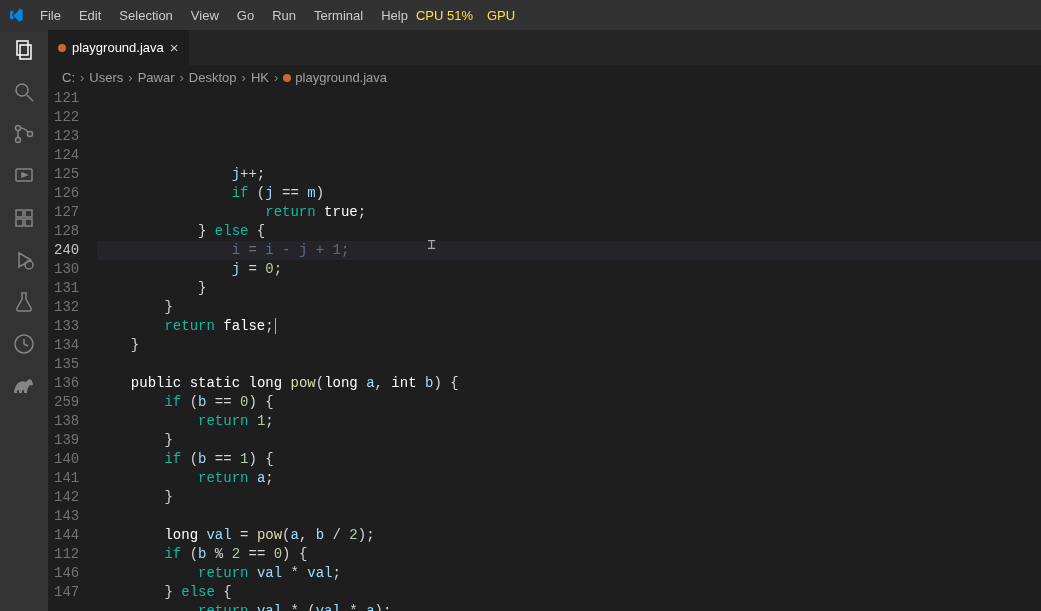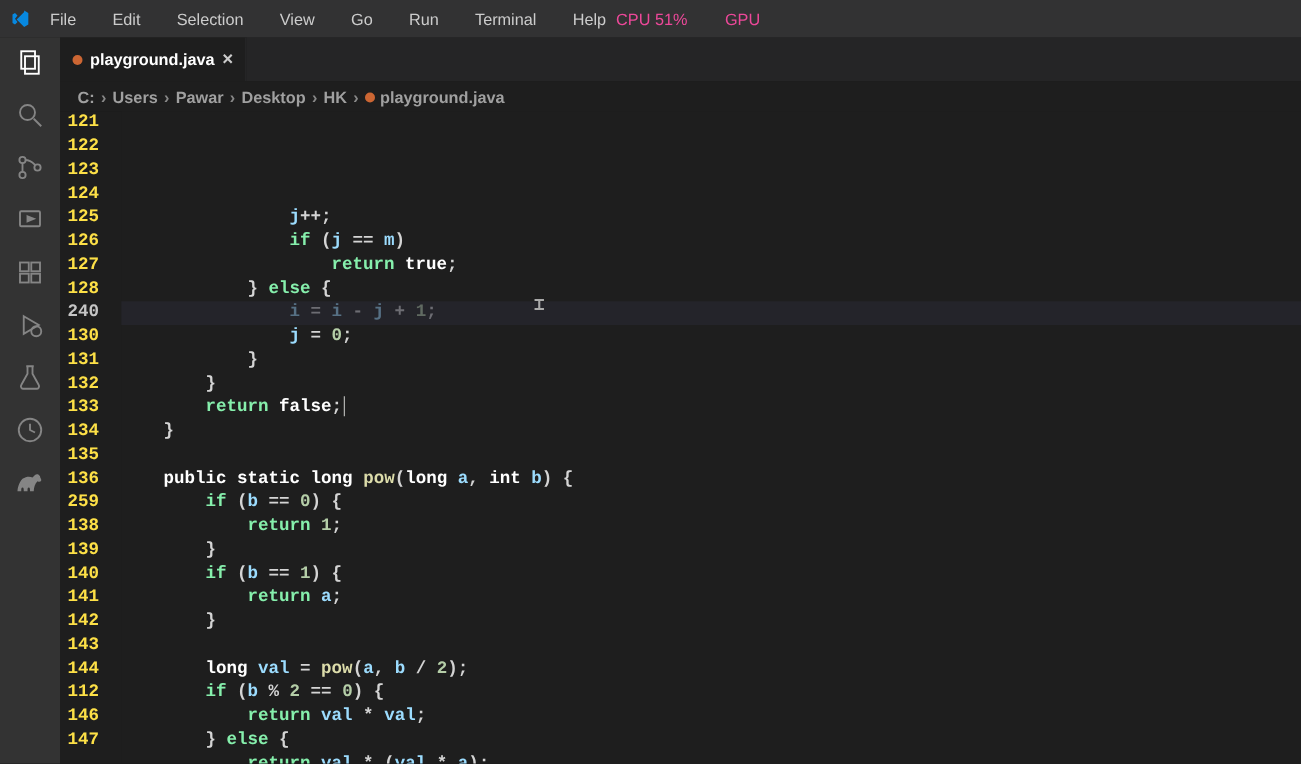--- a/index.html
+++ b/index.html
@@ -16,42 +16,42 @@
 }
 .titlebar {
   height: 30px;
   background: #323233;
   display: flex;
   align-items: center;
   padding: 0 8px;
   user-select: none;
 }
 .titlebar .logo { width: 16px; height: 16px; margin-right: 8px; }
-.titlebar .menu { display: flex; gap: 13px; }
+.titlebar .menu { display: flex; gap: 2px; }
 .titlebar .menu-item { padding: 4px 8px; color: #cccccc; cursor: pointer; }
 .titlebar .title-center { flex: 1; text-align: center; color: #cccccc; }
-.titlebar .right { display: flex; gap: 30px; color: #ec4899; padding-right: 4px;}
+.titlebar .right { display: flex; gap: 14px; color: #fde047; padding-right: 4px;}
 .body-area { display: flex; flex: 1; min-height: 0; }
 .activitybar {
   width: 48px;
   background: #333333;
   display: flex;
   flex-direction: column;
   align-items: center;
   padding-top: 8px;
   gap: 18px;
 }
 .activitybar .ab-icon {
   width: 24px; height: 24px;
   color: #858585;
   cursor: pointer;
   display: flex; align-items: center; justify-content: center;
 }
 .activitybar .ab-icon.active { color: #ffffff; }
-.main { flex: 1; display: flex; flex-direction: column; min-width: 0; font-weight: bold;}
+.main { flex: 1; display: flex; flex-direction: column; min-width: 0;}
 .tabs {
   height: 35px;
   background: #252526;
   display: flex;
 }
 .tab {
   display: flex;
   align-items: center;
   padding: 0 10px;
   background: #1e1e1e;
@@ -84,21 +84,21 @@
   overflow: hidden;
   position: relative;
 }
 .gutter {
   background: #1e1e1e;
   color: #858585;
   text-align: right;
   padding: 0 18px 0 6px;
   user-select: none;
 }
-.gutter .ln { height: 19px; color:#fde047;}
+.gutter .ln { height: 19px; color:#737373;}
 .gutter .ln.cur { color:#c6c6c6;}
 .code {
   flex: 1;
   white-space: pre;
   color: #d4d4d4;
   position: relative;
 }
 .code .line { height: 19px; }
 .code .current-line { background: rgba(40,40,50,0.6); position:absolute; left:0; right:0; height:19px; top:152px; }
 .cursor {
@@ -109,21 +109,21 @@
   margin-left:1px;
 }
 .ibeam {
   position:absolute;
   top:147px; left:330px;
   color:#aaa;
   font-size:14px;
   pointer-events:none;
 }
 
-.kw { color: #86efac; }
+.kw { color: #14b8a6; }
 .kw2 { color: #ffffff; }
 .num { color: #b5cea8; }
 .fn { color: #dcdcaa; }
 .var { color: #9cdcfe; }
 </style>
 </head>
 <body>
 
 <div class="titlebar">
   <span class="logo">

